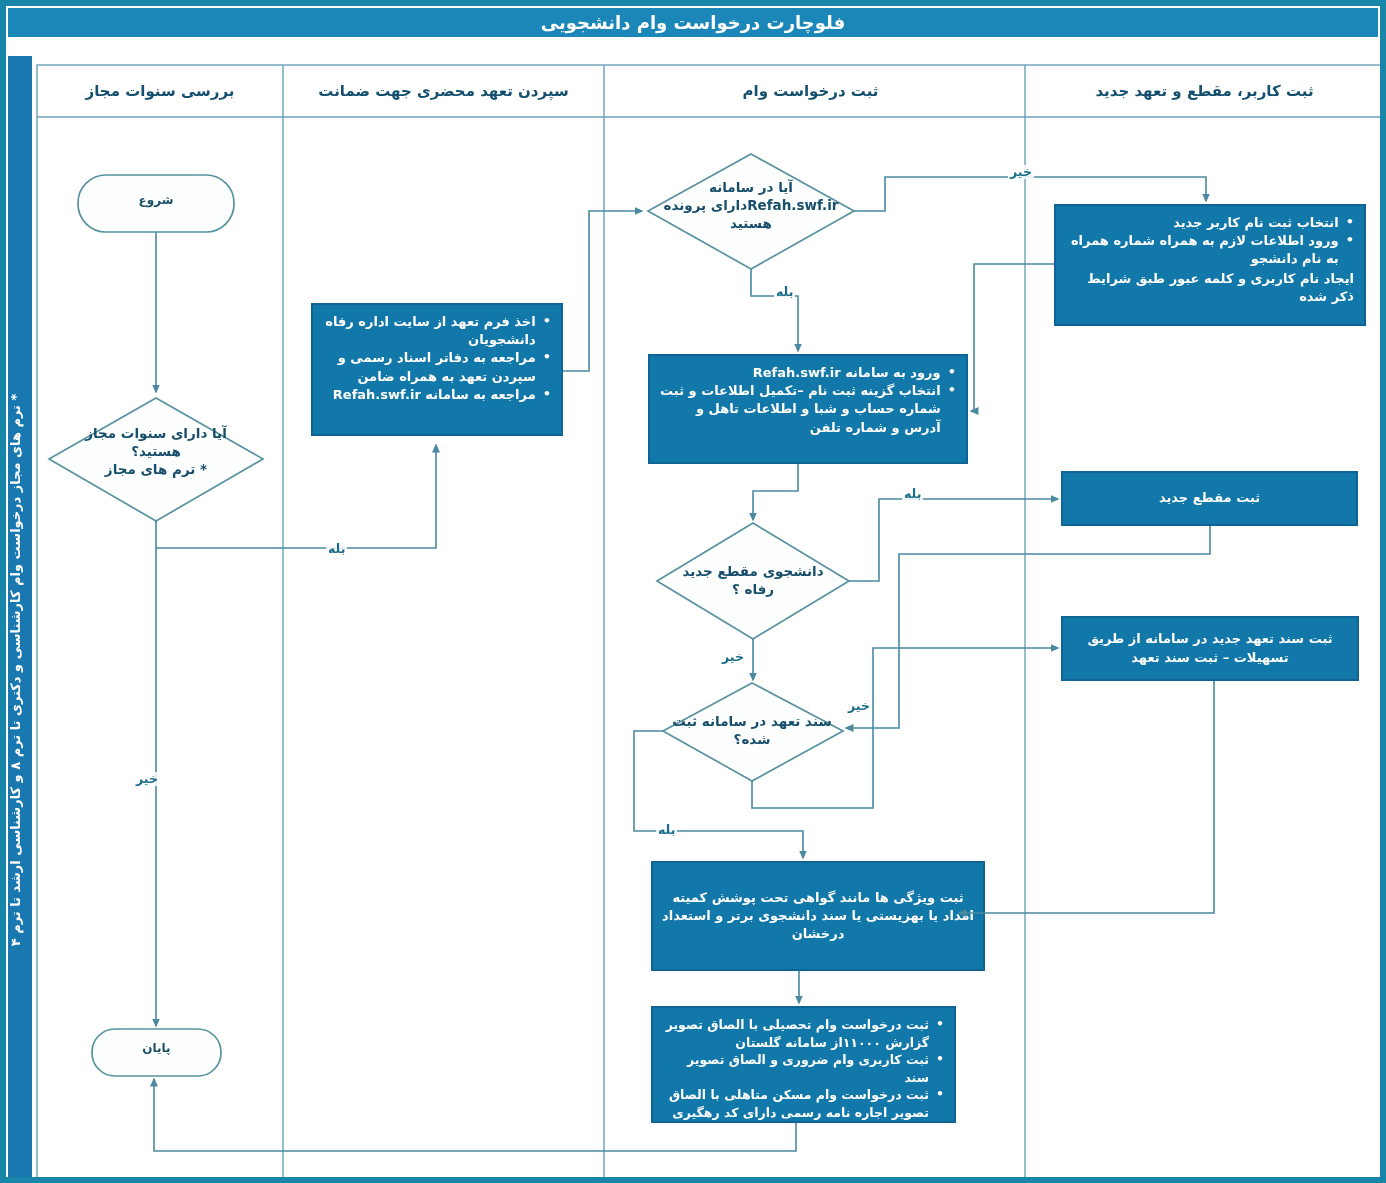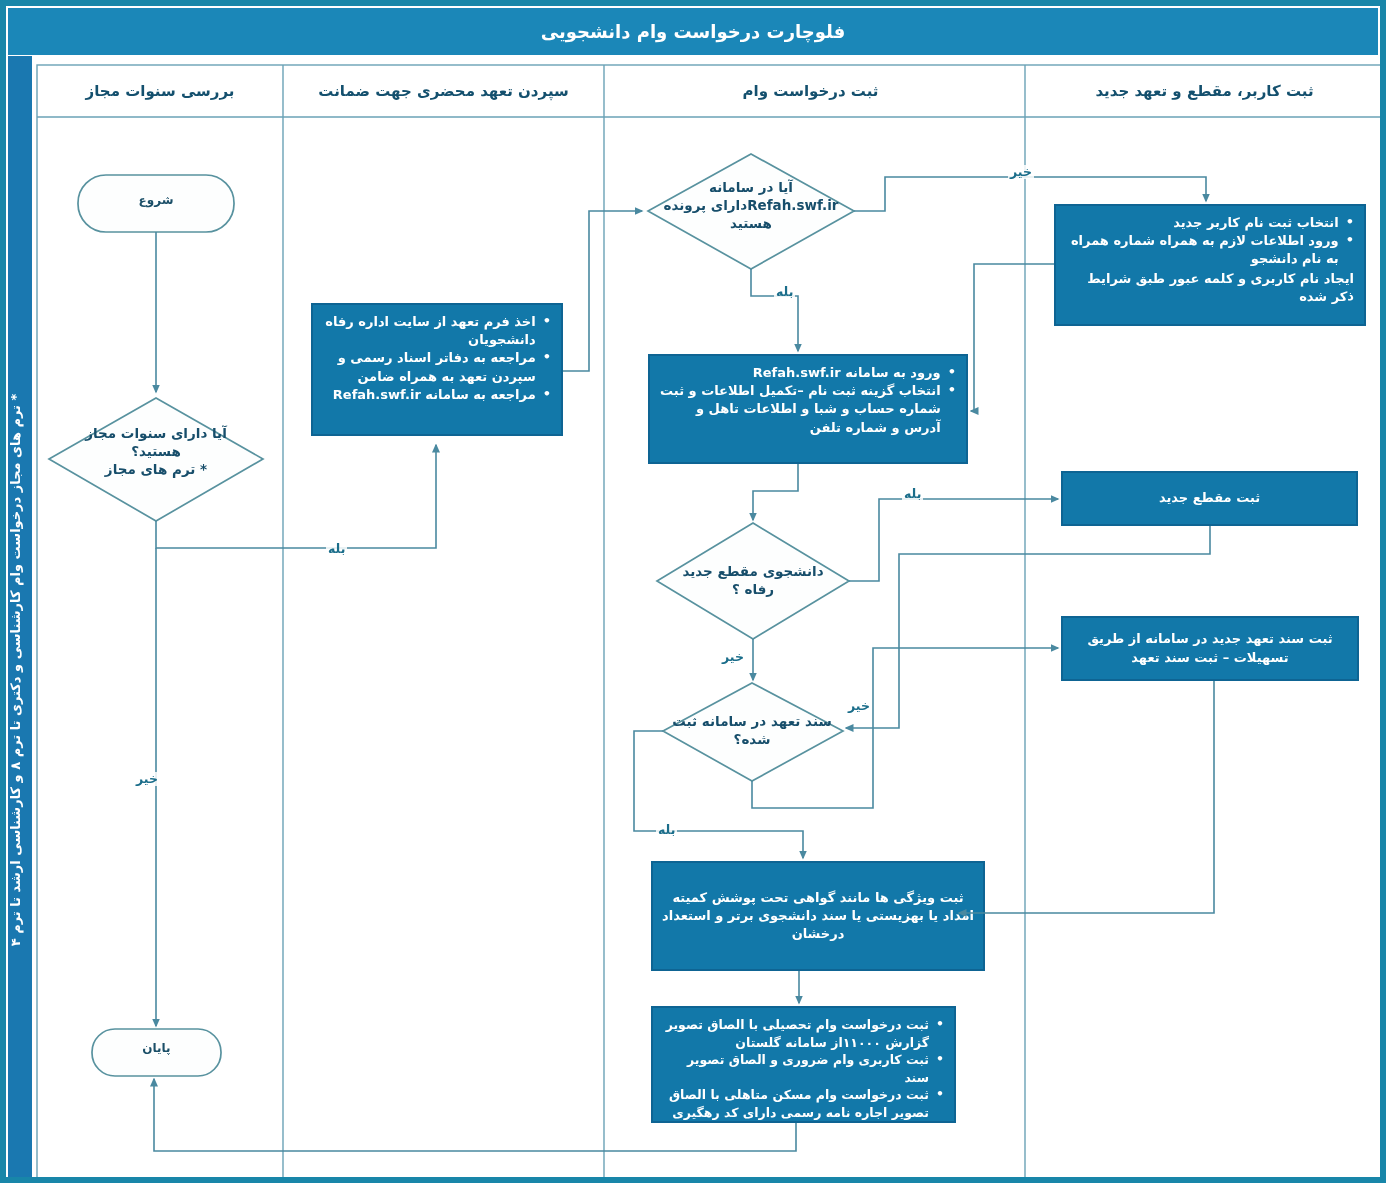--- a/index.html
+++ b/index.html
@@ -4,21 +4,21 @@
 <style>
   html,body{margin:0;padding:0;background:#ffffff;}
   *{box-sizing:border-box;}
   body{font-family:"DejaVu Sans", sans-serif;}
   #canvas{
     position:relative;width:1386px;height:1183px;background:#ffffff;
     border:6px solid #1886a9;overflow:hidden;
   }
   
   .titlebar{
-    position:absolute;left:2px;top:2px;width:1370px;height:47px;
+    position:absolute;left:2px;top:2px;width:1370px;height:29px;
     background:#1b87b8;color:#ffffff;font-weight:bold;font-size:18px;
     display:flex;align-items:center;justify-content:center;
   }
   
   .side-strip{
     position:absolute;left:2px;top:50px;width:24px;height:1121px;
     background:#1a78b0;
   }
   .side-note{
     position:absolute;left:-406px;top:652px;width:840px;height:24px;

